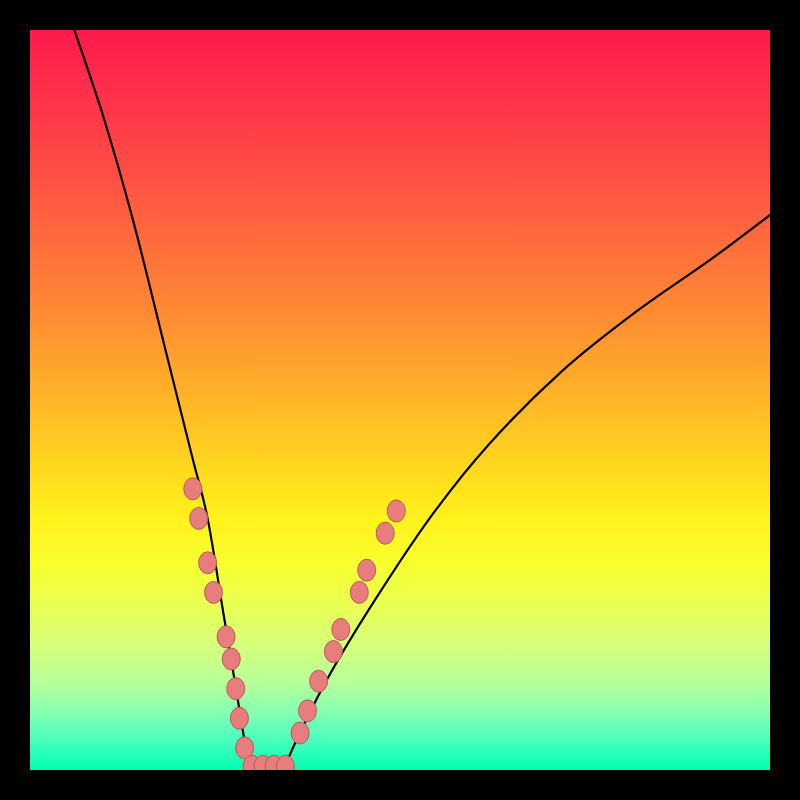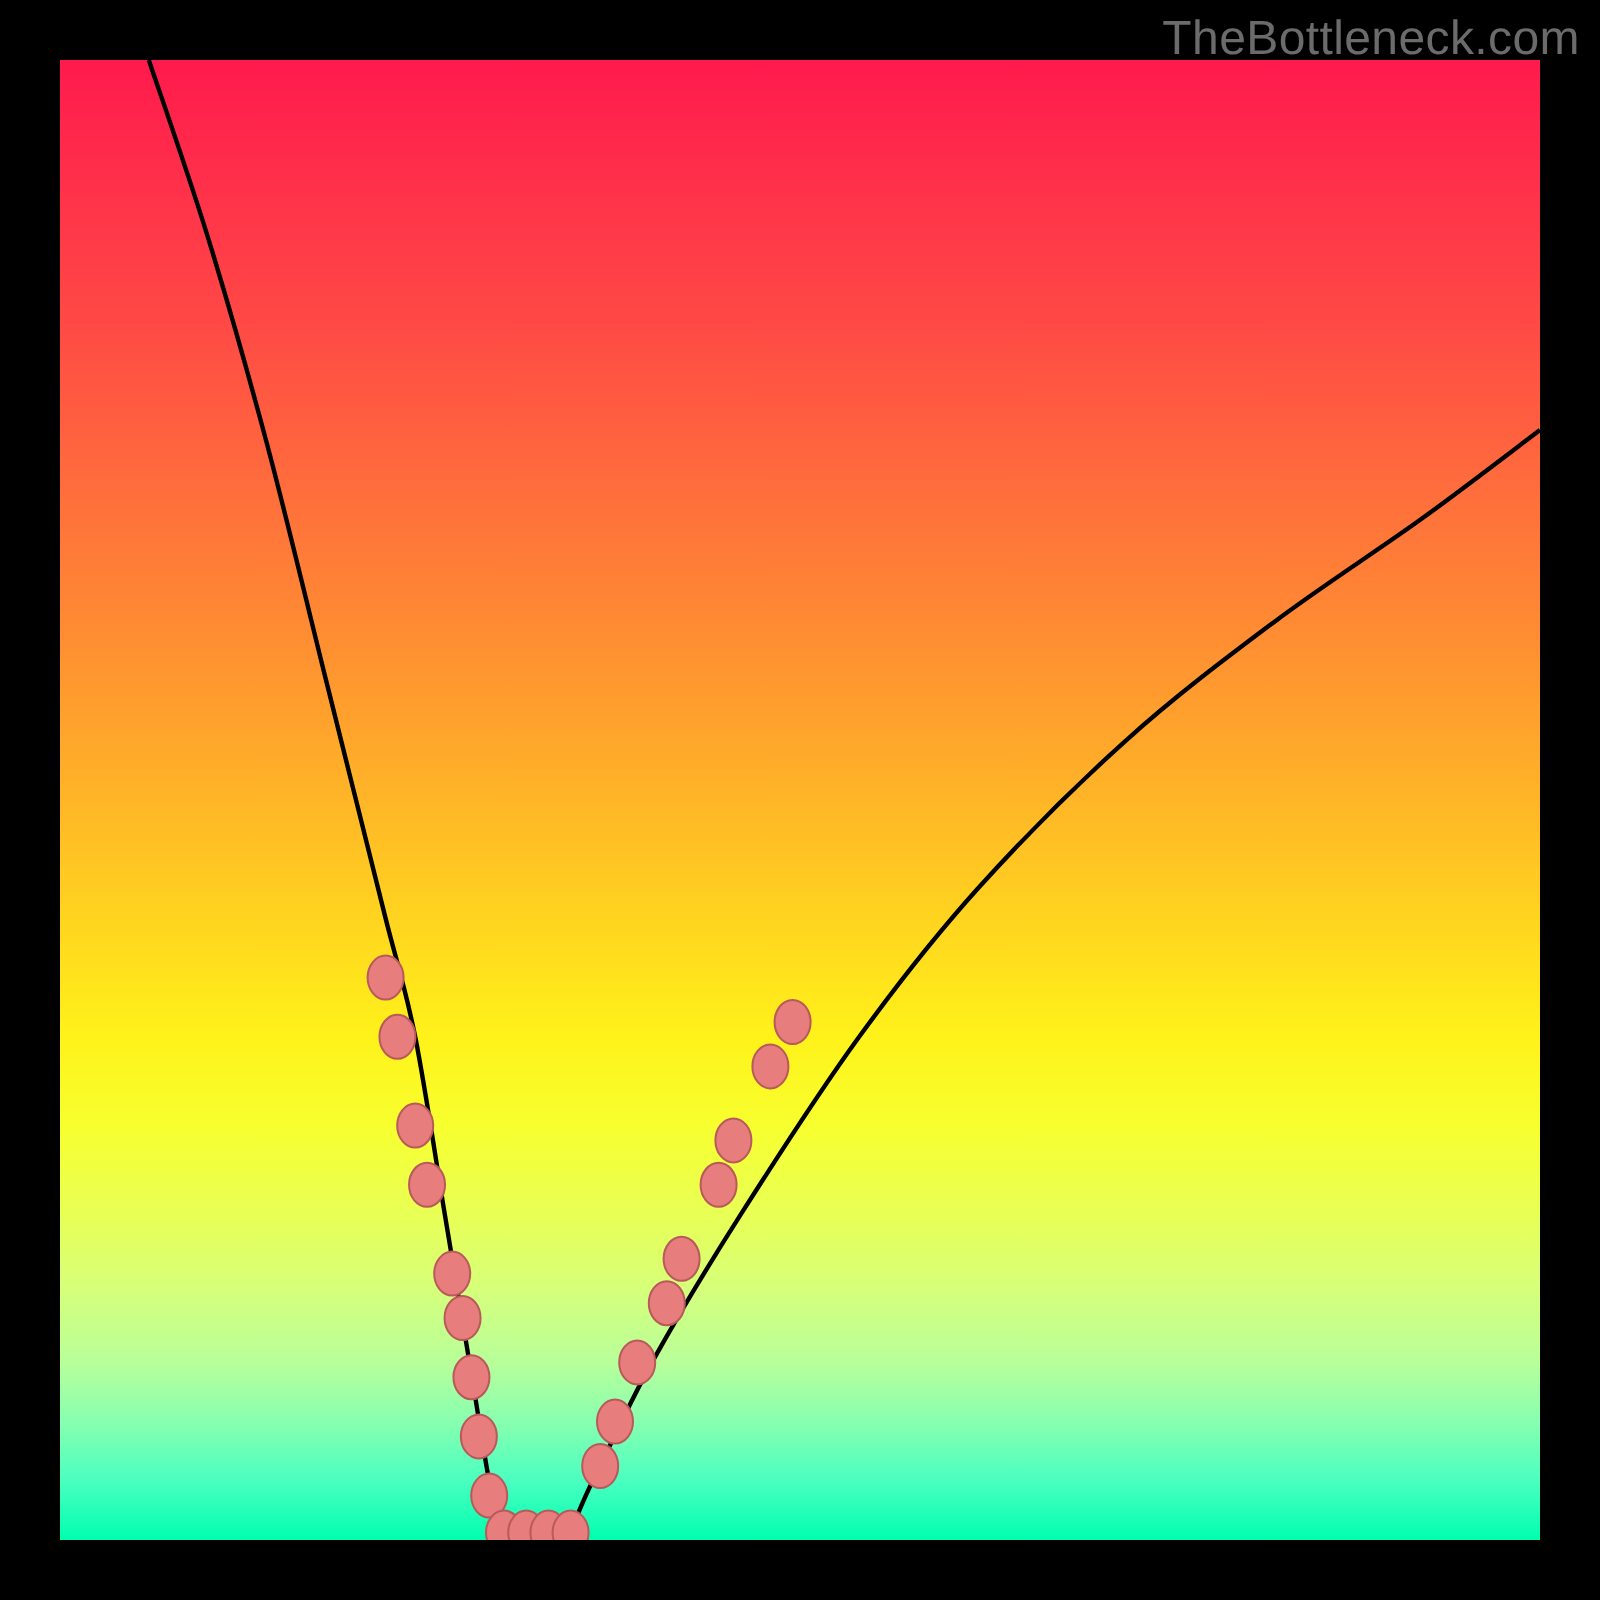--- a/index.html
+++ b/index.html
@@ -69,21 +69,20 @@
     stroke-width: 1;
   }
 </style>
 </head>
 <body>
 
 <div class="frame">
   <div class="plot">
     <div class="gradient"></div>
   </div>
-  <div class="watermark">TheBottleneck.com</div>
   <svg class="curve" viewBox="0 0 740 740" preserveAspectRatio="none">
     <path id="curve-path" fill="none" stroke="#000" stroke-width="2.2" d="M 44.4,0 C 49.33333333333333,14.799999999999992 64.13333333333333,56.73333333333329 74,88.79999999999995 C 83.86666666666667,120.86666666666662 93.73333333333335,155.39999999999998 103.60000000000001,192.39999999999998 C 113.46666666666667,229.39999999999998 125.79999999999998,281.2 133.2,310.8 C 140.6,340.40000000000003 143.06666666666666,350.26666666666665 148,370 C 152.93333333333334,389.73333333333335 157.86666666666667,409.46666666666664 162.8,429.2 C 167.73333333333335,448.93333333333334 172.66666666666666,463.7333333333333 177.6,488.4 C 182.53333333333333,513.0666666666666 188.7,555 192.4,577.2 C 196.10000000000002,599.4000000000001 197.33333333333334,606.8000000000001 199.8,621.6 C 202.26666666666668,636.4 204.73333333333335,651.2 207.20000000000002,666 C 209.66666666666669,680.8 212.13333333333333,698.0666666666666 214.6,710.4 C 217.06666666666666,722.7333333333333 219.53333333333333,735.0666666666666 222,740 C 224.46666666666667,744.9333333333334 226.93333333333334,740 229.4,740 C 231.86666666666667,740 233.10000000000002,740 236.8,740 C 240.5,740 246.66666666666669,744.9333333333334 251.60000000000002,740 C 256.53333333333336,735.0666666666666 259,725.1999999999999 266.4,710.4 C 273.79999999999995,695.6 283.66666666666663,673.4000000000001 296,651.2 C 308.33333333333337,629 323.1333333333334,604.3333333333334 340.40000000000003,577.2 C 357.6666666666667,550.0666666666667 379.8666666666667,515.5333333333333 399.6,488.4 C 419.33333333333337,461.26666666666665 436.6,439.06666666666666 458.8,414.4 C 481,389.7333333333333 508.1333333333333,362.59999999999997 532.8,340.4 C 557.4666666666666,318.2 582.1333333333332,299.7 606.8,281.2 C 631.4666666666667,262.7 658.6,245.43333333333337 680.8000000000001,229.40000000000003 C 703.0000000000001,213.3666666666667 730.1333333333333,192.4 740,185"></path>
     <g id="markers">
         <ellipse cx="162.8" cy="458.8" rx="9" ry="11" class="marker"></ellipse>
         <ellipse cx="168.72" cy="488.4" rx="9" ry="11" class="marker"></ellipse>
         <ellipse cx="177.6" cy="532.8" rx="9" ry="11" class="marker"></ellipse>
         <ellipse cx="183.52" cy="562.4" rx="9" ry="11" class="marker"></ellipse>
         <ellipse cx="196.10000000000002" cy="606.8" rx="9" ry="11" class="marker"></ellipse>
         <ellipse cx="201.28" cy="629" rx="9" ry="11" class="marker"></ellipse>
         <ellipse cx="205.72000000000003" cy="658.6" rx="9" ry="11" class="marker"></ellipse>

